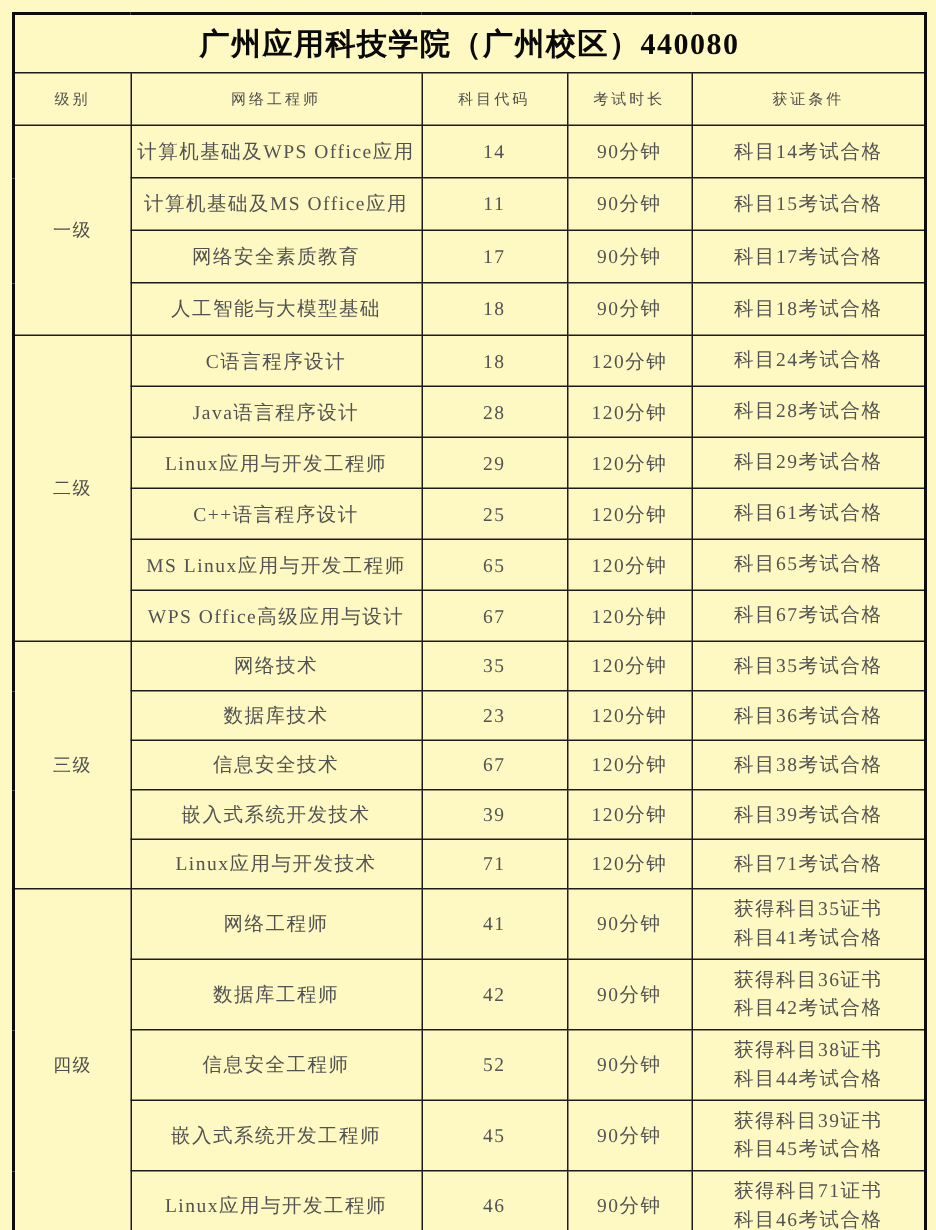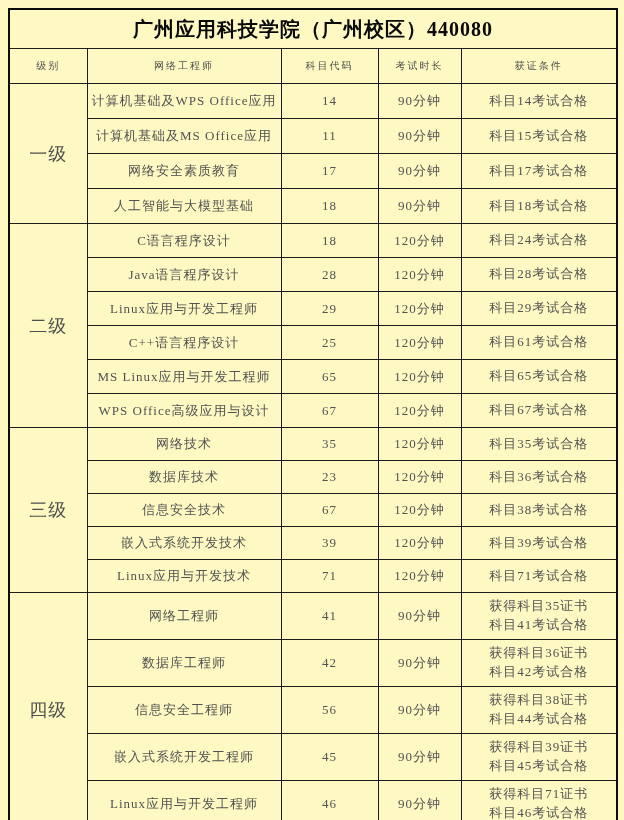--- a/index.html
+++ b/index.html
@@ -41,21 +41,21 @@
     font-size: 10px;
     color: #4e4e4e;
     letter-spacing: 2px;
   }
   td.cell {
     font-size: 13px;
     color: #525252;
     letter-spacing: 1px;
   }
   td.level-cell {
-    font-size: 18px;
+    font-size: 12px;
     color: #4e4e4e;
     letter-spacing: 1px;
   }
   td.cond {
     white-space: pre-line;
     line-height: 1.45;
   }
   tr.r-l1 td { height: 34px; }
   tr.r-l2 td { height: 33px; }
   tr.r-l3 td { height: 32px; }
@@ -191,21 +191,21 @@
       </tr>
       <tr class="r-l4">
         <td class="cell">数据库工程师</td>
         <td class="cell">42</td>
         <td class="cell">90分钟</td>
         <td class="cell cond">获得科目36证书
 科目42考试合格</td>
       </tr>
       <tr class="r-l4">
         <td class="cell">信息安全工程师</td>
-        <td class="cell">56</td>
+        <td class="cell">52</td>
         <td class="cell">90分钟</td>
         <td class="cell cond">获得科目38证书
 科目44考试合格</td>
       </tr>
       <tr class="r-l4">
         <td class="cell">嵌入式系统开发工程师</td>
         <td class="cell">45</td>
         <td class="cell">90分钟</td>
         <td class="cell cond">获得科目39证书
 科目45考试合格</td>

